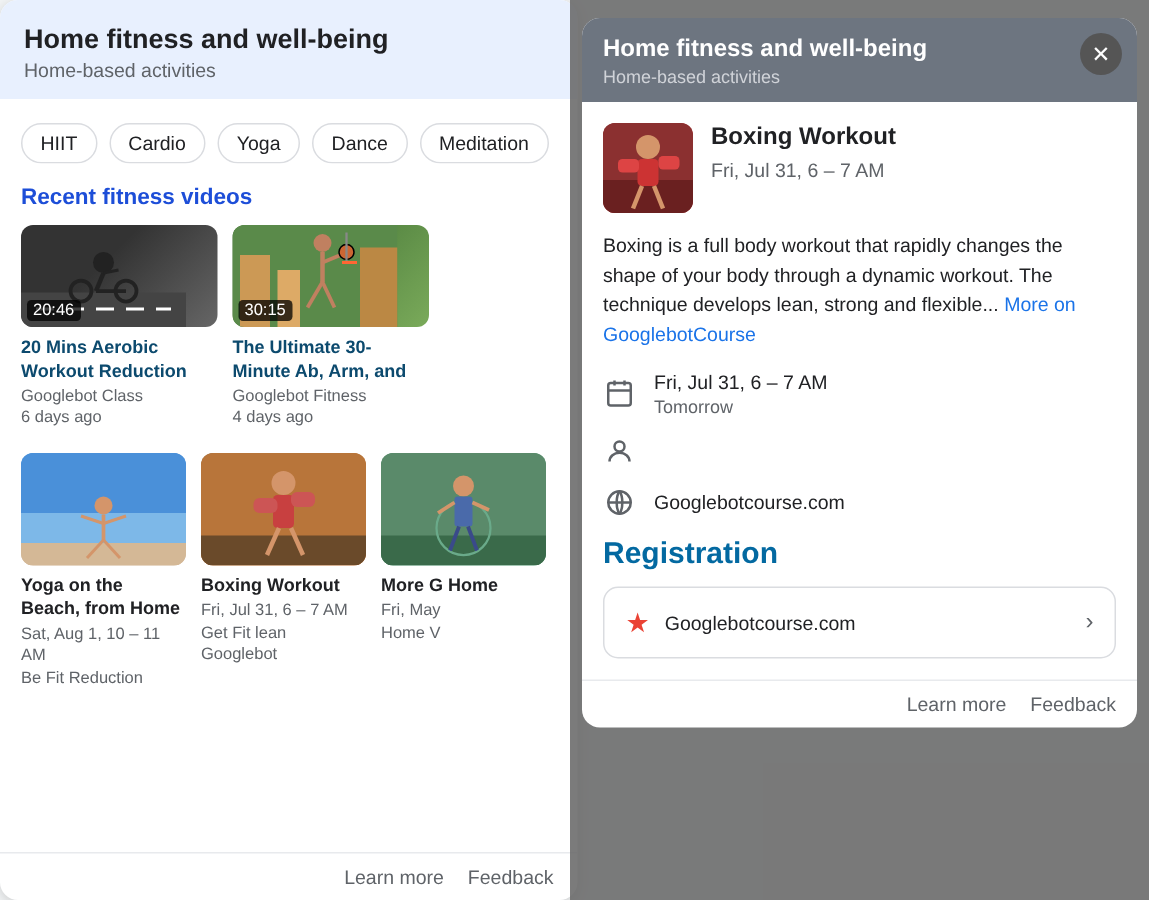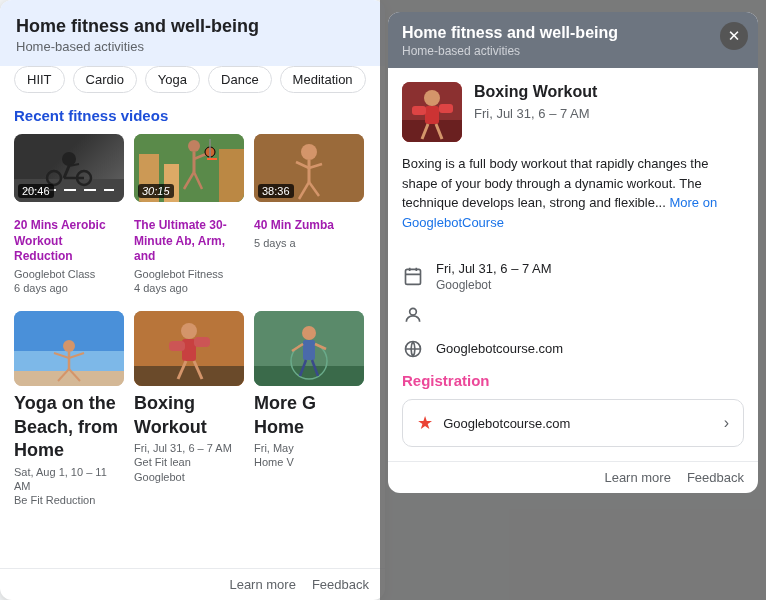--- a/index.html
+++ b/index.html
@@ -39,21 +39,21 @@
       color: #202124;
       margin-bottom: 2px;
     }
 
     .left-header-subtitle {
       font-size: 13px;
       color: #5f6368;
     }
 
     .left-content {
-      padding: 0 14px;
+      padding: 16px 14px;
       overflow-y: auto;
       flex: 1;
     }
 
     
     .chips-row {
       display: flex;
       gap: 8px;
       overflow: hidden;
       margin-bottom: 14px;
@@ -84,56 +84,55 @@
       margin-bottom: 16px;
       overflow: hidden;
     }
 
     .video-card {
       flex: 0 0 110px;
       cursor: pointer;
     }
 
     .video-thumb {
-      width: 110px;
+      width: 131px;
       height: 68px;
       border-radius: 8px;
       overflow: hidden;
       position: relative;
-      margin-bottom: 16px;
+      margin-bottom: 6px;
       background: #555;
     }
 
     .video-duration {
       position: absolute;
       bottom: 4px;
       left: 4px;
       background: rgba(0,0,0,0.75);
       color: #fff;
       font-size: 11px;
       padding: 1px 4px;
       border-radius: 3px;
     }
 
     
     .thumb-bike {
       background: linear-gradient(135deg, #333 40%, #666 100%);
     }
     .thumb-basketball {
       background: linear-gradient(135deg, #4a7a3a 30%, #7aaa5a 100%);
-      font-style: italic;
     }
     .thumb-zumba {
       background: linear-gradient(135deg, #8a5a3a 30%, #cc8855 100%);
     }
 
     .video-title {
       font-size: 12px;
       font-weight: 600;
-      color: #a21caf;
+      color: #0c4a6e;
       line-height: 1.3;
       margin-bottom: 2px;
     }
 
     .video-meta {
       font-size: 11px;
       color: #5f6368;
       line-height: 1.3;
     }
 
@@ -165,21 +164,21 @@
     .thumb-boxing {
       background: linear-gradient(135deg, #8b6b4a 20%, #c8834a 60%, #e8a070 100%);
       position: relative;
     }
 
     .thumb-workout {
       background: linear-gradient(135deg, #4a8a6a 20%, #6aaa8a 60%, #8acaaa 100%);
     }
 
     .class-title {
-      font-size: 18px;
+      font-size: 12px;
       font-weight: 600;
       color: #202124;
       line-height: 1.3;
       margin-bottom: 2px;
     }
 
     .class-meta {
       font-size: 11px;
       color: #5f6368;
       line-height: 1.3;
@@ -290,21 +289,21 @@
     .event-date {
       font-size: 13px;
       color: #5f6368;
       margin-top: 3px;
     }
 
     .event-description {
       font-size: 13px;
       color: #202124;
       line-height: 1.5;
-      margin-bottom: 28px;
+      margin-bottom: 14px;
     }
 
     .more-link {
       color: #1a73e8;
       cursor: pointer;
       text-decoration: none;
     }
 
     
     .info-row {
@@ -331,23 +330,23 @@
       line-height: 1.4;
     }
 
     .info-subtext {
       font-size: 12px;
       color: #5f6368;
     }
 
     
     .registration-title {
-      font-size: 15px;
+      font-size: 20px;
       font-weight: 600;
-      color: #ec4899;
+      color: #0369a1;
       margin-bottom: 10px;
     }
 
     .registration-card {
       border: 1px solid #dadce0;
       border-radius: 10px;
       padding: 12px 14px;
       display: flex;
       align-items: center;
       justify-content: space-between;
@@ -456,38 +455,20 @@
           </svg>
           <div class="video-duration">30:15</div>
         </div>
         <div class="video-title">The Ultimate 30-Minute Ab, Arm, and</div>
         <div class="video-meta">
           <span>Googlebot Fitness</span><br>
           <span>4 days ago</span>
         </div>
       </div>
 
-      <div class="video-card">
-        <div class="video-thumb thumb-zumba">
-          <svg viewBox="0 0 110 68" width="110" height="68" style="position:absolute;top:0;left:0;">
-            <rect x="0" y="0" width="110" height="68" fill="#9a6a3a"></rect>
-            <circle cx="55" cy="18" r="8" fill="#d4956a"></circle>
-            <line x1="55" y1="26" x2="55" y2="48" stroke="#d4956a" stroke-width="3"></line>
-            <line x1="55" y1="34" x2="42" y2="28" stroke="#d4956a" stroke-width="2.5"></line>
-            <line x1="55" y1="34" x2="68" y2="30" stroke="#d4956a" stroke-width="2.5"></line>
-            <line x1="55" y1="48" x2="45" y2="65" stroke="#d4956a" stroke-width="2.5"></line>
-            <line x1="55" y1="48" x2="65" y2="62" stroke="#d4956a" stroke-width="2.5"></line>
-          </svg>
-          <div class="video-duration">38:36</div>
-        </div>
-        <div class="video-title">40 Min Zumba</div>
-        <div class="video-meta">
-          <span>5 days a</span>
-        </div>
-      </div>
     </div>
 
     <div class="class-row">
 
       <div class="class-card">
         <div class="class-thumb thumb-yoga-beach">
           <svg viewBox="0 0 110 75" width="110" height="75" style="position:absolute;top:0;left:0;">
             <rect x="0" y="0" width="110" height="40" fill="#4a90d9"></rect>
             <rect x="0" y="40" width="110" height="20" fill="#7db8e8"></rect>
             <rect x="0" y="60" width="110" height="15" fill="#d4b896"></rect>
@@ -600,21 +581,21 @@
         <div class="info-icon">
           <svg width="20" height="20" viewBox="0 0 24 24" fill="none" stroke="#5f6368" stroke-width="2">
             <rect x="3" y="4" width="18" height="18" rx="2"></rect>
             <line x1="16" y1="2" x2="16" y2="6"></line>
             <line x1="8" y1="2" x2="8" y2="6"></line>
             <line x1="3" y1="10" x2="21" y2="10"></line>
           </svg>
         </div>
         <div>
           <div class="info-text">Fri, Jul 31, 6 – 7 AM</div>
-          <div class="info-subtext">Googlebot</div>
+          <div class="info-subtext">Tomorrow</div>
         </div>
       </div>
 
       <div class="info-row">
         <div class="info-icon">
           <svg width="20" height="20" viewBox="0 0 24 24" fill="none" stroke="#5f6368" stroke-width="2">
             <circle cx="12" cy="8" r="4"></circle>
             <path d="M4 20c0-4 3.6-7 8-7s8 3 8 7"></path>
           </svg>
         </div>

